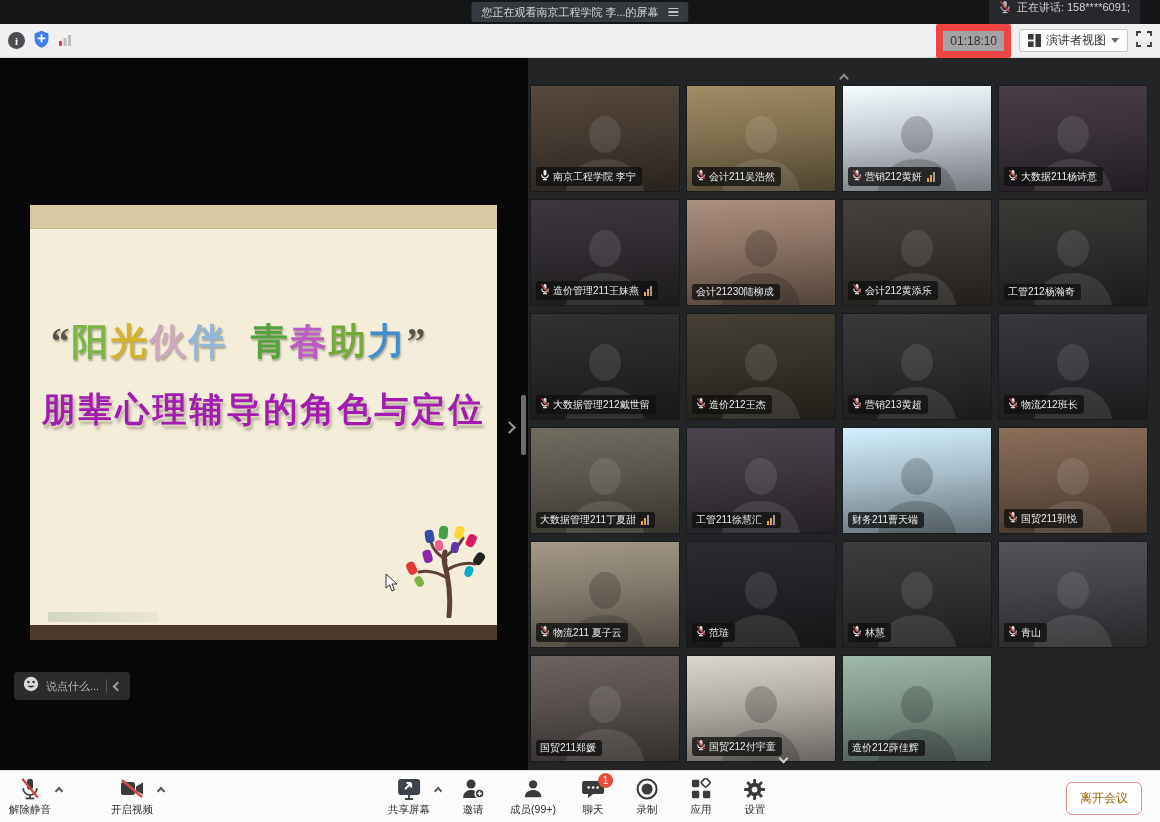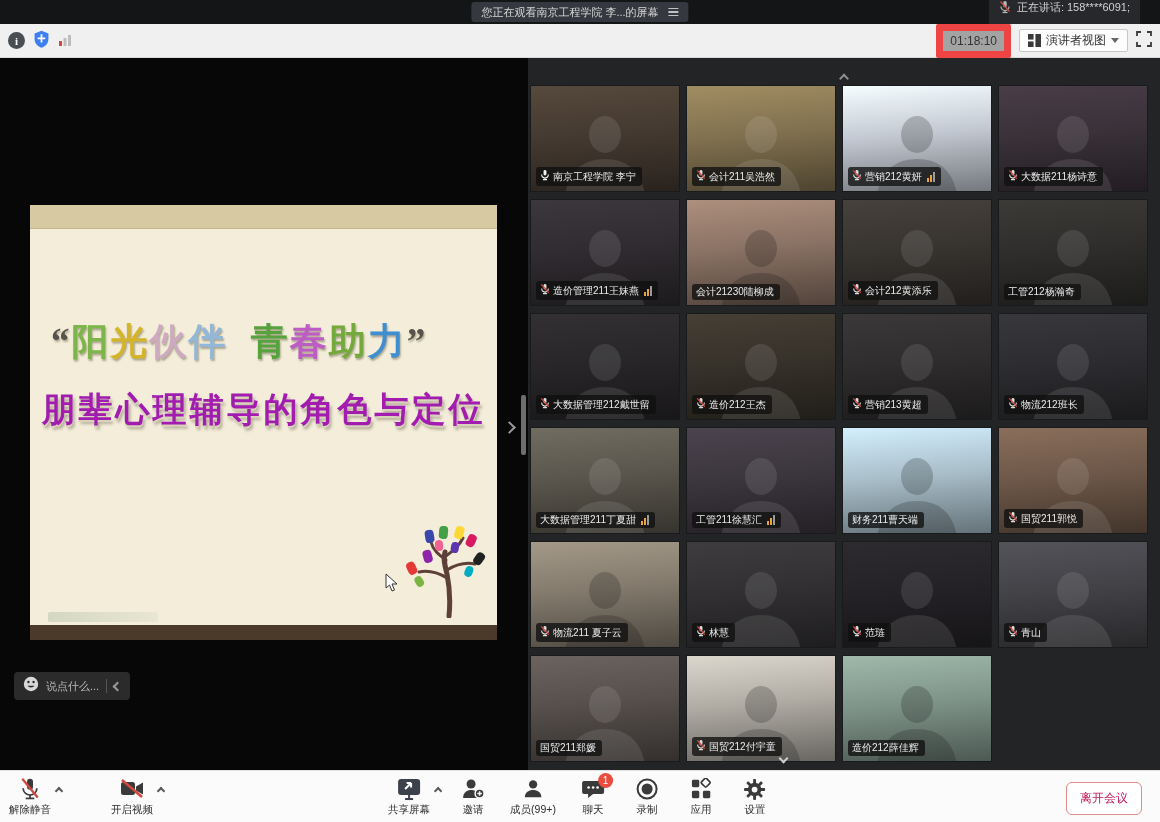--- a/index.html
+++ b/index.html
@@ -81,21 +81,21 @@
   .fgroup-left { position:absolute; left:4px; top:3px; display:flex;gap:44px; }
   .fgroup-center { position:absolute; left:50%; top:3px; transform:translateX(-50%); display:flex; gap:10px; }
   .fbtn { display:flex; flex-direction:column; align-items:center; justify-content:flex-start;
     gap:2px; font-size:10.5px; color:#2e2e2e; padding:3px 5px 0 5px; min-width:44px; position:relative; }
   .fbtn .ic { height:24px; display:flex; align-items:center; justify-content:center; }
   .fbtn-wrap { display:flex; align-items:flex-start; }
   .fbtn-wrap .chev { border-color:#5a5a5a; width:6px; height:6px; margin-top:14px; }
   .badge { position:absolute; top:-1px; right:2px; min-width:15px; height:15px; border-radius:8px;
     background:#e84d3d; color:#fff; font-size:10px; display:flex; align-items:center; justify-content:center; padding:0 3px; }
   .leave-btn { position:absolute; right:18px; top:11px; background:#fff; border:1px solid #e08a8a;
-    color:#be185d; border-radius:6px; font-size:12px; padding:7px 13px;text-align:right; }
+    color:#a16207; border-radius:6px; font-size:12px; padding:7px 13px;text-align:right; }
 </style>
 </head>
 <body>
 
 <div class="top-bar">
   <div class="watch-pill">
     <span>您正在观看南京工程学院 李...的屏幕</span>
     <span class="hamburger">
         <span></span>
         <span></span>
@@ -483,54 +483,54 @@
                 <rect x="8.5" y="2" width="7" height="13" rx="3.5" fill="#dcdcdc" stroke="none"></rect>
                 <path d="M4,13 a8,8 0 0 0 16,0"></path>
                 <line x1="12" y1="21" x2="12" y2="25"></line>
                 <line x1="7" y1="25" x2="17" y2="25"></line>
               </g>
               <line x1="3" y1="3" x2="21" y2="23" stroke="#d0483f" stroke-width="3"></line>
             </svg></span>
           <span>物流211 夏子云</span>
         </span>
       </div>
+      <div class="tile" style="background: linear-gradient(175deg, rgb(45, 43, 48) 0%, rgb(36, 34, 38) 45%, rgb(16, 15, 17) 120%);">
+        <svg class="sil" viewBox="0 0 100 70" preserveAspectRatio="xMidYMax meet">
+          <ellipse cx="50" cy="24" rx="13" ry="15" fill="rgba(255,255,255,0.10)"></ellipse>
+          <path d="M18,70 Q24,44 50,44 Q76,44 82,70 Z" fill="rgba(255,255,255,0.10)"></path>
+        </svg>
+        <span class="name-tag">
+          <span><svg width="10" height="12" viewBox="0 0 24 28">
+              <g fill="none" stroke="#dcdcdc" stroke-width="2.6">
+                <rect x="8.5" y="2" width="7" height="13" rx="3.5" fill="#dcdcdc" stroke="none"></rect>
+                <path d="M4,13 a8,8 0 0 0 16,0"></path>
+                <line x1="12" y1="21" x2="12" y2="25"></line>
+                <line x1="7" y1="25" x2="17" y2="25"></line>
+              </g>
+              <line x1="3" y1="3" x2="21" y2="23" stroke="#d0483f" stroke-width="3"></line>
+            </svg></span>
+          <span>范琏</span>
+        </span>
+      </div>
       <div class="tile" style="background: linear-gradient(175deg, rgb(63, 60, 64) 0%, rgb(50, 48, 51) 45%, rgb(23, 22, 23) 120%);">
         <svg class="sil" viewBox="0 0 100 70" preserveAspectRatio="xMidYMax meet">
           <ellipse cx="50" cy="24" rx="13" ry="15" fill="rgba(255,255,255,0.10)"></ellipse>
           <path d="M18,70 Q24,44 50,44 Q76,44 82,70 Z" fill="rgba(255,255,255,0.10)"></path>
         </svg>
         <span class="name-tag">
           <span><svg width="10" height="12" viewBox="0 0 24 28">
               <g fill="none" stroke="#dcdcdc" stroke-width="2.6">
                 <rect x="8.5" y="2" width="7" height="13" rx="3.5" fill="#dcdcdc" stroke="none"></rect>
                 <path d="M4,13 a8,8 0 0 0 16,0"></path>
                 <line x1="12" y1="21" x2="12" y2="25"></line>
                 <line x1="7" y1="25" x2="17" y2="25"></line>
               </g>
               <line x1="3" y1="3" x2="21" y2="23" stroke="#d0483f" stroke-width="3"></line>
             </svg></span>
           <span>林慧</span>
-        </span>
-      </div>
-      <div class="tile" style="background: linear-gradient(175deg, rgb(45, 43, 48) 0%, rgb(36, 34, 38) 45%, rgb(16, 15, 17) 120%);">
-        <svg class="sil" viewBox="0 0 100 70" preserveAspectRatio="xMidYMax meet">
-          <ellipse cx="50" cy="24" rx="13" ry="15" fill="rgba(255,255,255,0.10)"></ellipse>
-          <path d="M18,70 Q24,44 50,44 Q76,44 82,70 Z" fill="rgba(255,255,255,0.10)"></path>
-        </svg>
-        <span class="name-tag">
-          <span><svg width="10" height="12" viewBox="0 0 24 28">
-              <g fill="none" stroke="#dcdcdc" stroke-width="2.6">
-                <rect x="8.5" y="2" width="7" height="13" rx="3.5" fill="#dcdcdc" stroke="none"></rect>
-                <path d="M4,13 a8,8 0 0 0 16,0"></path>
-                <line x1="12" y1="21" x2="12" y2="25"></line>
-                <line x1="7" y1="25" x2="17" y2="25"></line>
-              </g>
-              <line x1="3" y1="3" x2="21" y2="23" stroke="#d0483f" stroke-width="3"></line>
-            </svg></span>
-          <span>范琏</span>
         </span>
       </div>
       <div class="tile" style="background: linear-gradient(175deg, rgb(84, 83, 89) 0%, rgb(67, 66, 71) 45%, rgb(30, 30, 32) 120%);">
         <svg class="sil" viewBox="0 0 100 70" preserveAspectRatio="xMidYMax meet">
           <ellipse cx="50" cy="24" rx="13" ry="15" fill="rgba(255,255,255,0.10)"></ellipse>
           <path d="M18,70 Q24,44 50,44 Q76,44 82,70 Z" fill="rgba(255,255,255,0.10)"></path>
         </svg>
         <span class="name-tag">
           <span><svg width="10" height="12" viewBox="0 0 24 28">
               <g fill="none" stroke="#dcdcdc" stroke-width="2.6">

